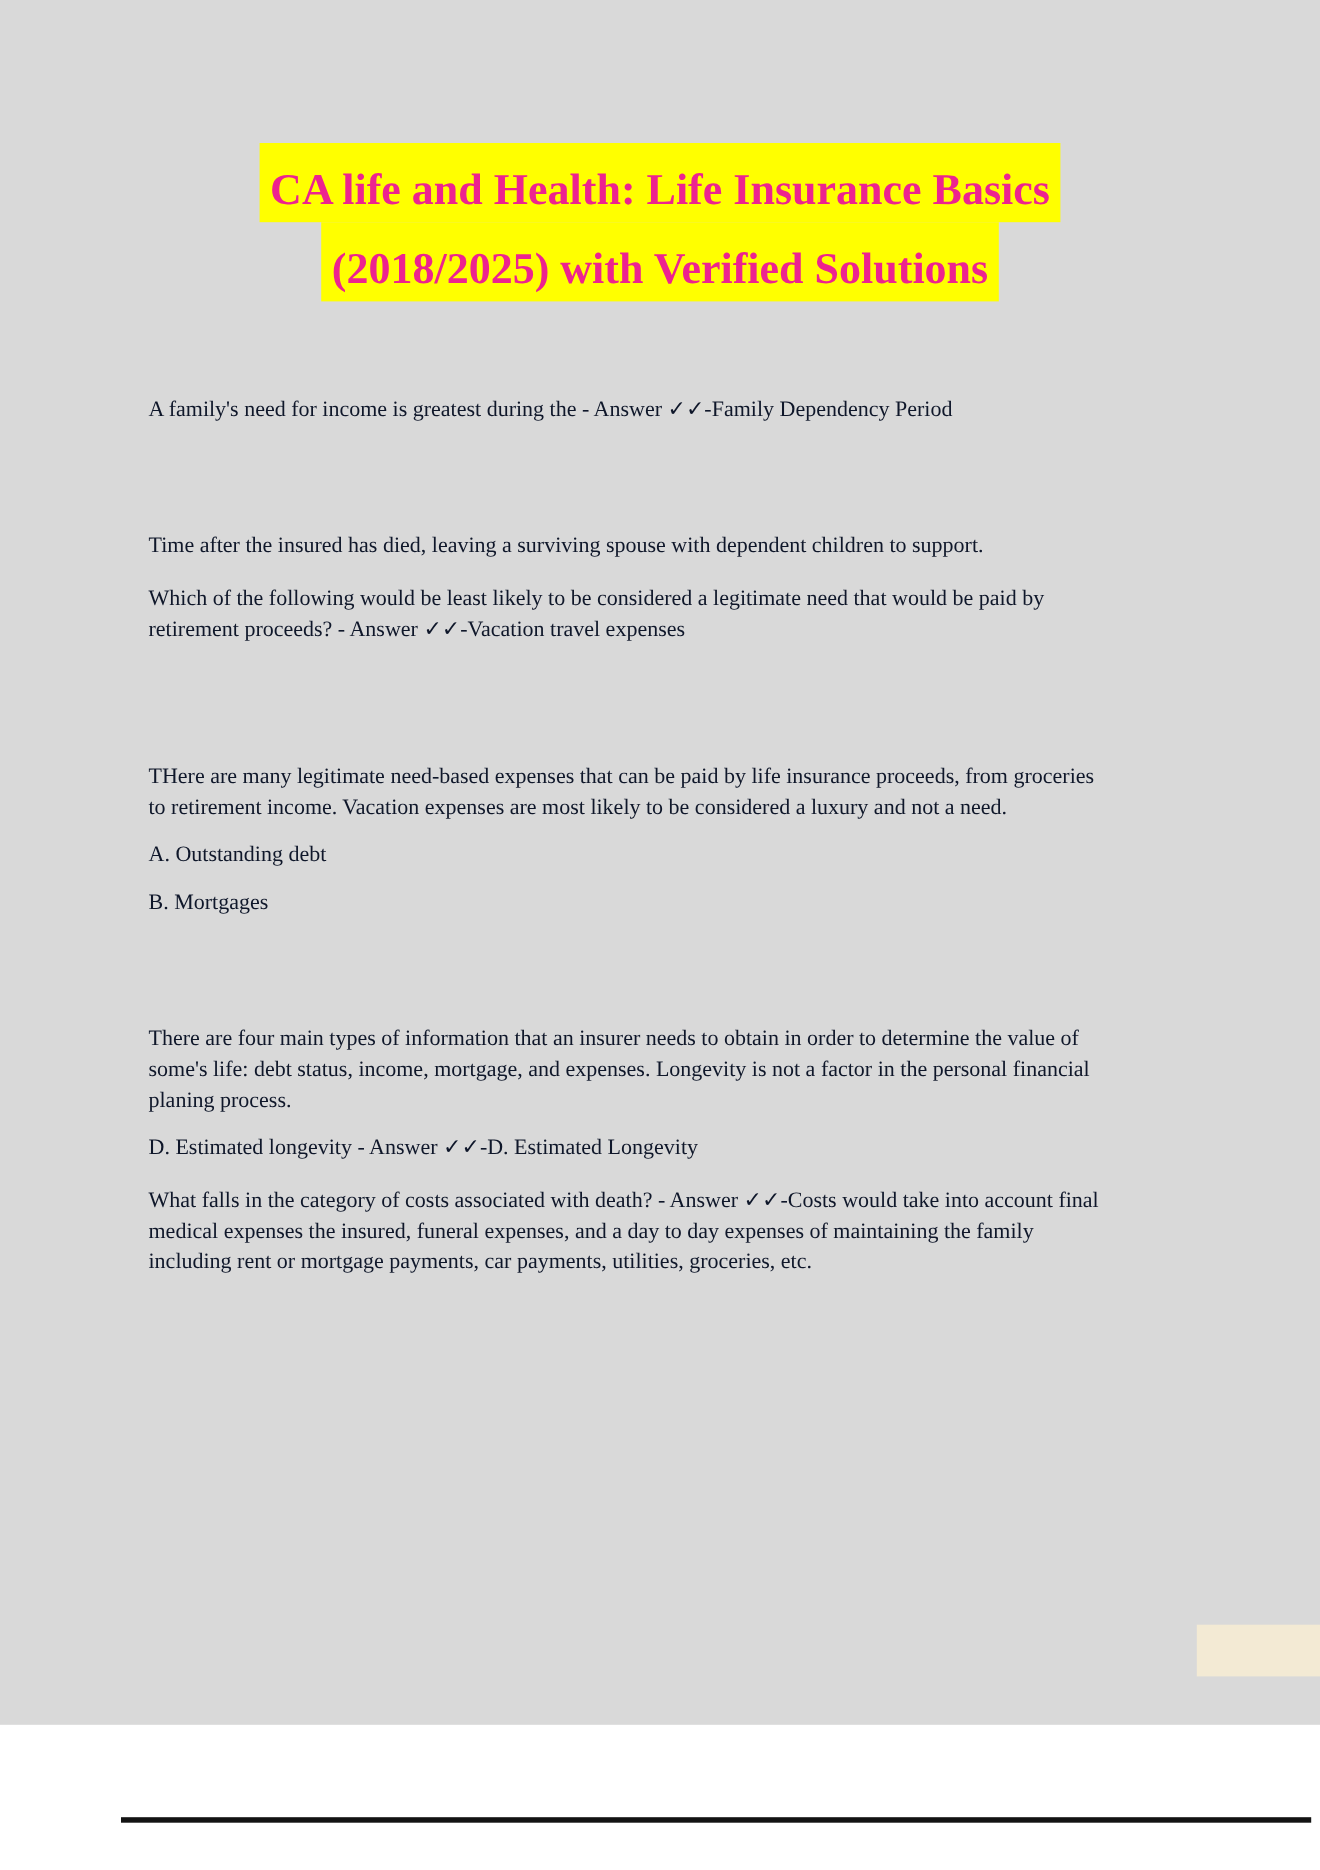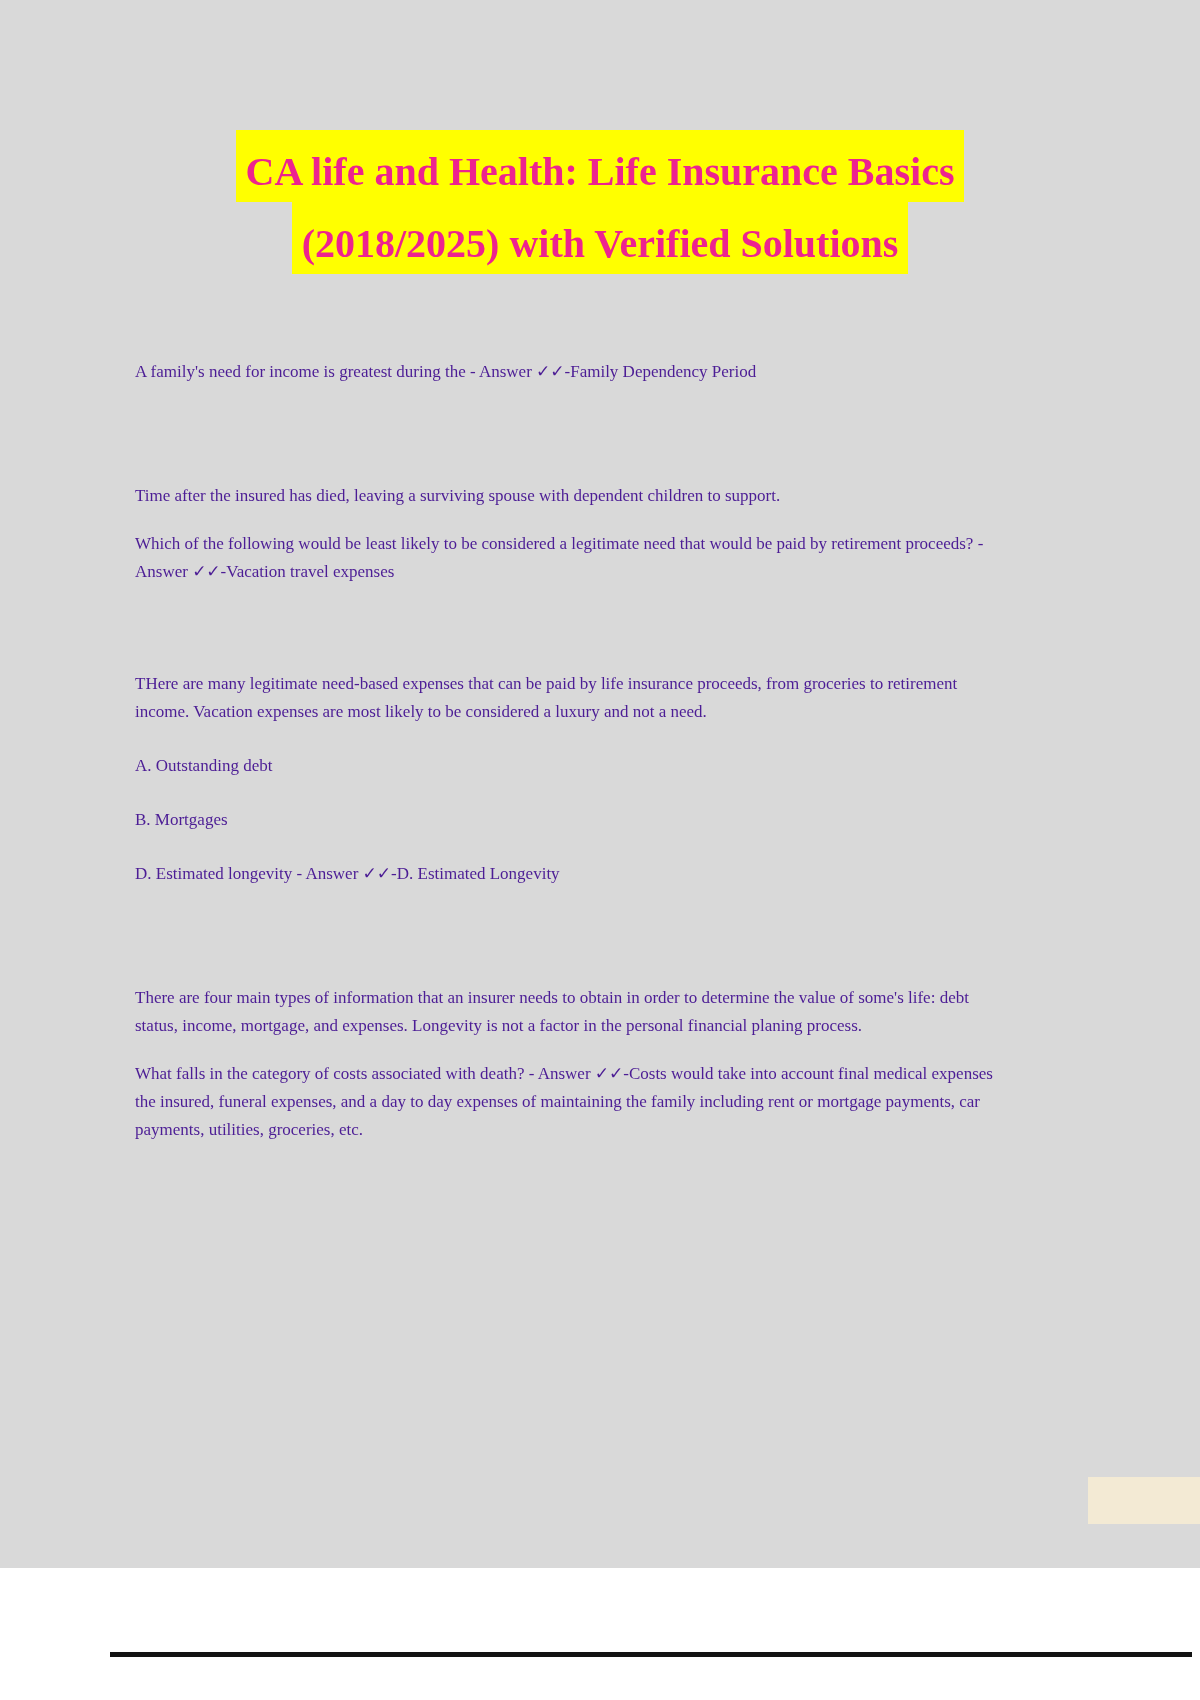--- a/index.html
+++ b/index.html
@@ -33,33 +33,33 @@
     display: inline-block;
     background: #ffff00;
     color: #ed238f;
     padding: 16px 10px 4px 10px;
   }
   .body {
     position: absolute;
     top: 358px;
     left: 135px;
     width: 872px;
-    font-size: 17px;
+    font-size: 20px;
     line-height: 28px;
-    color: #4c1d95;
+    color: #0f172a;
   }
   .para {
     margin: 20px 0 0 0;
   }
   .para:first-child {
     margin-top: 0;
   }
   .para.mt-xl  { margin-top: 96px; }
-  .para.mt-xxl { margin-top: 84px; }
-  .para.opt    { margin-top: 26px; }
+  .para.mt-xxl { margin-top: 106px; }
+  .para.opt    { margin-top: 15px; }
   .corner-box {
     position: absolute;
     left: 1088px;
     top: 1477px;
     width: 112px;
     height: 47px;
     background: #f3ead4;
   }
   .page-gap {
     position: absolute;
@@ -88,22 +88,22 @@
     <span class="hl">(2018/2025) with Verified Solutions</span>
   </h1>
 
   <div class="body">
     <p class="para">A family's need for income is greatest during the -  Answer ✓✓-Family Dependency Period</p>
     <p class="para mt-xl">Time after the insured has died, leaving a surviving spouse with dependent children to support.</p>
     <p class="para">Which of the following would be least likely to be considered a legitimate need that would be paid by retirement proceeds? -  Answer ✓✓-Vacation travel expenses</p>
     <p class="para mt-xxl">THere are many legitimate need-based expenses that can be paid by life insurance proceeds, from groceries to retirement income. Vacation expenses are most likely to be considered a luxury and not a need.</p>
     <p class="para opt">A. Outstanding debt</p>
     <p class="para opt">B. Mortgages</p>
+    <p class="para mt-xl">There are four main types of information that an insurer needs to obtain in order to determine the value of some's life: debt status, income, mortgage, and expenses. Longevity is not a factor in the personal financial planing process.</p>
     <p class="para opt">D. Estimated longevity -  Answer ✓✓-D. Estimated Longevity</p>
-    <p class="para mt-xl">There are four main types of information that an insurer needs to obtain in order to determine the value of some's life: debt status, income, mortgage, and expenses. Longevity is not a factor in the personal financial planing process.</p>
     <p class="para">What falls in the category of costs associated with death? -  Answer ✓✓-Costs would take into account final medical expenses the insured, funeral expenses, and a day to day expenses of maintaining the family including rent or mortgage payments, car payments, utilities, groceries, etc.</p>
   </div>
 
   <div class="corner-box"></div>
 
   <div class="page-gap">
     <div class="rule"></div>
   </div>
 
 </div>

